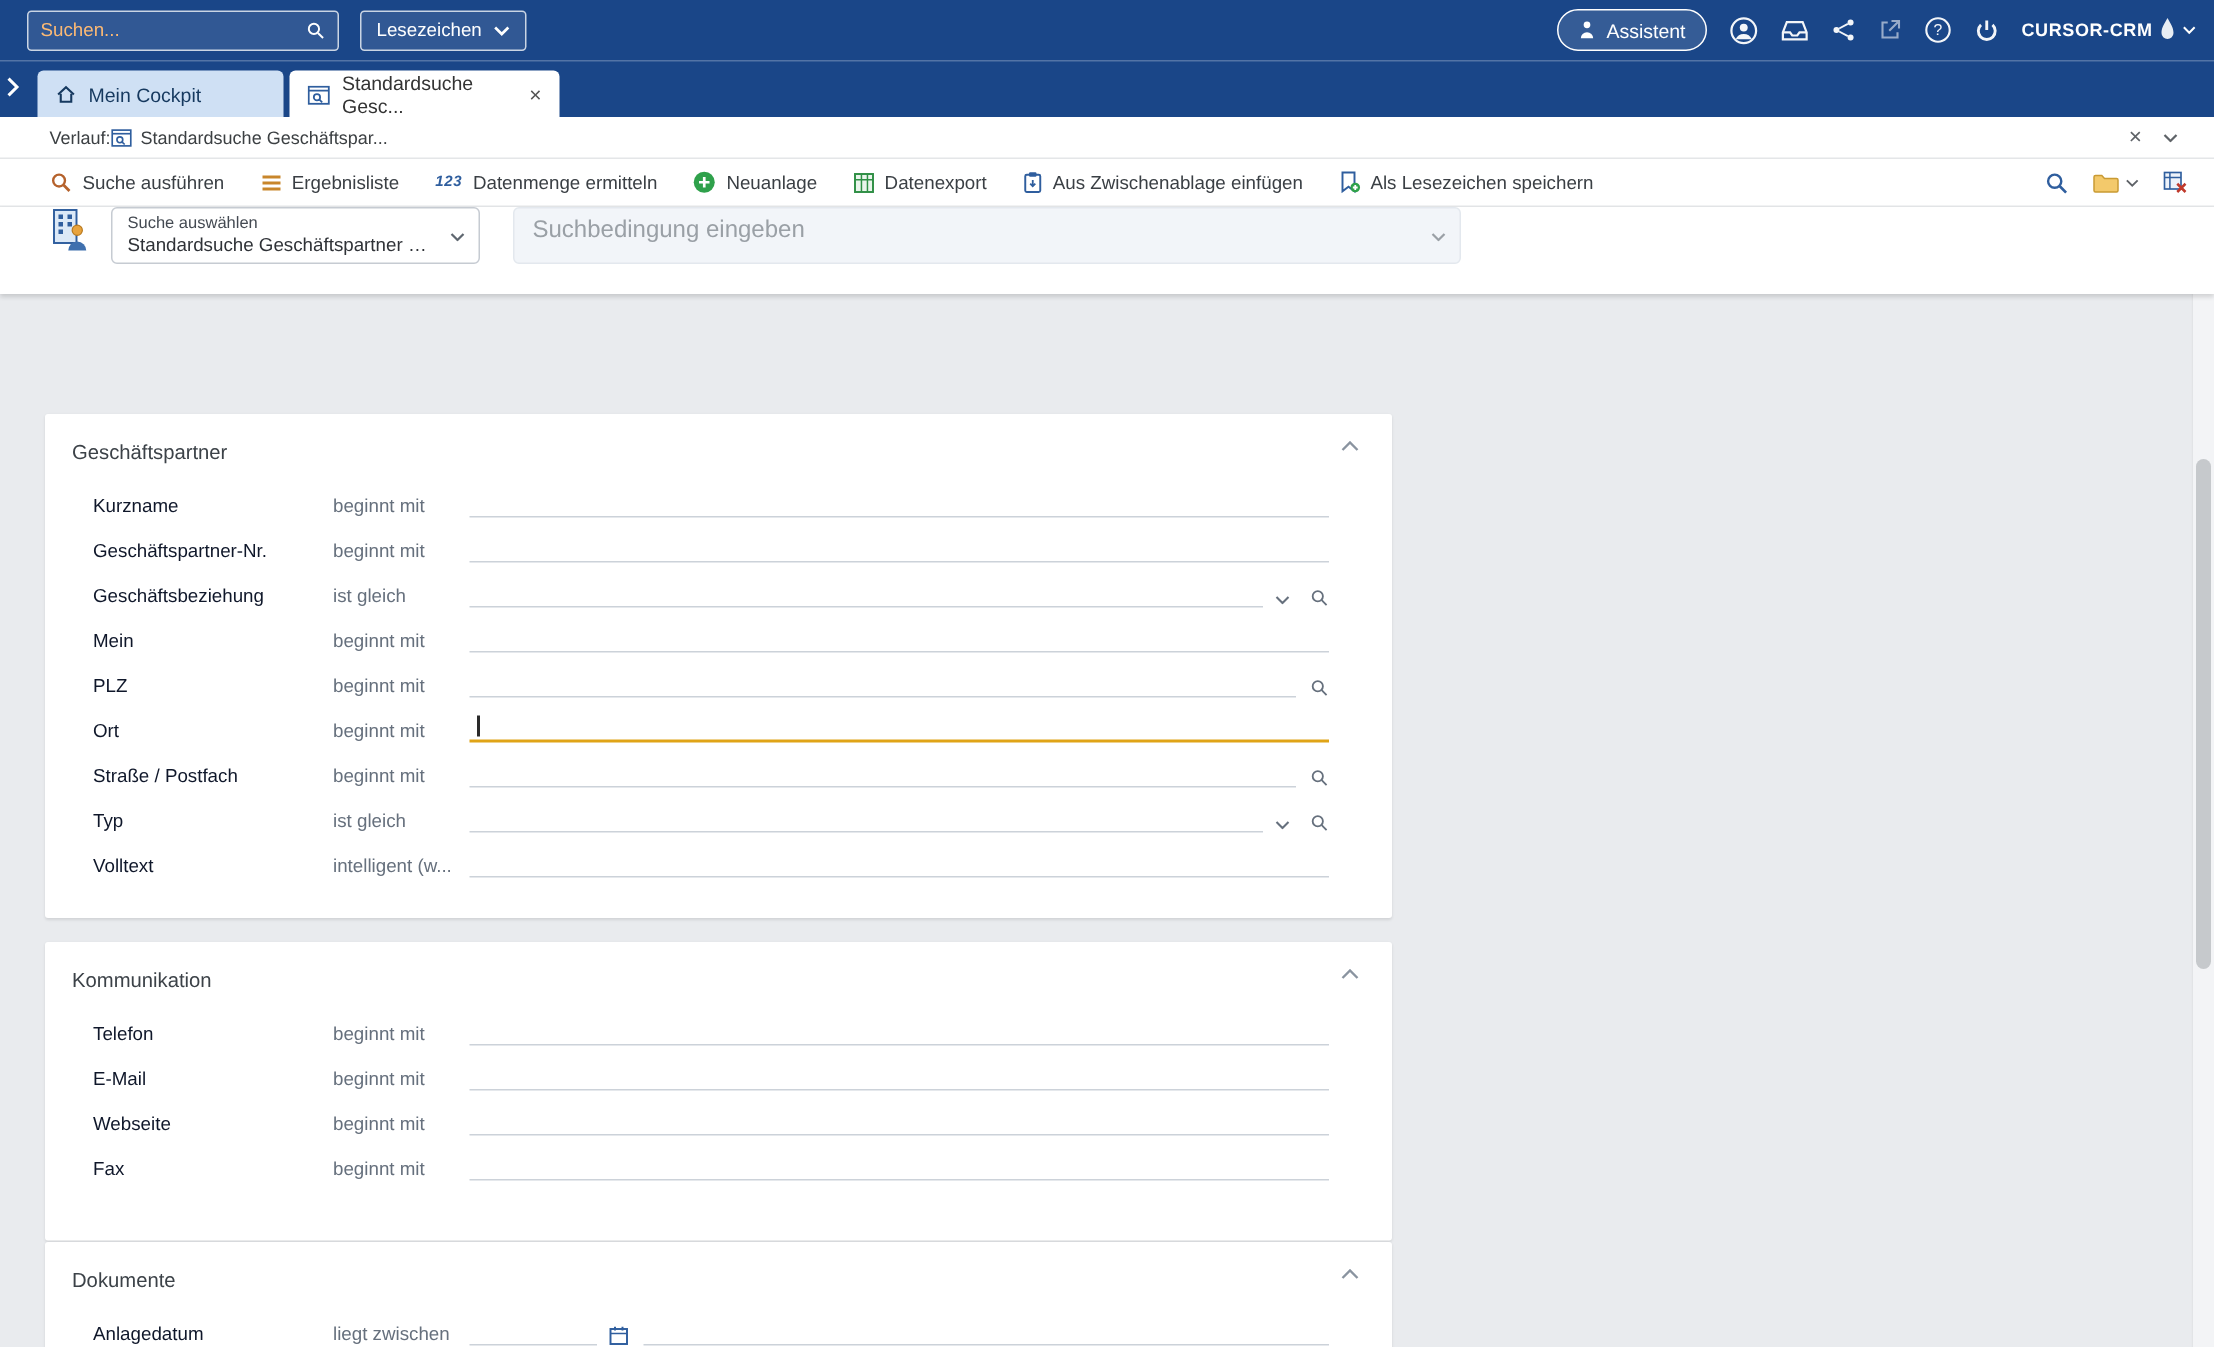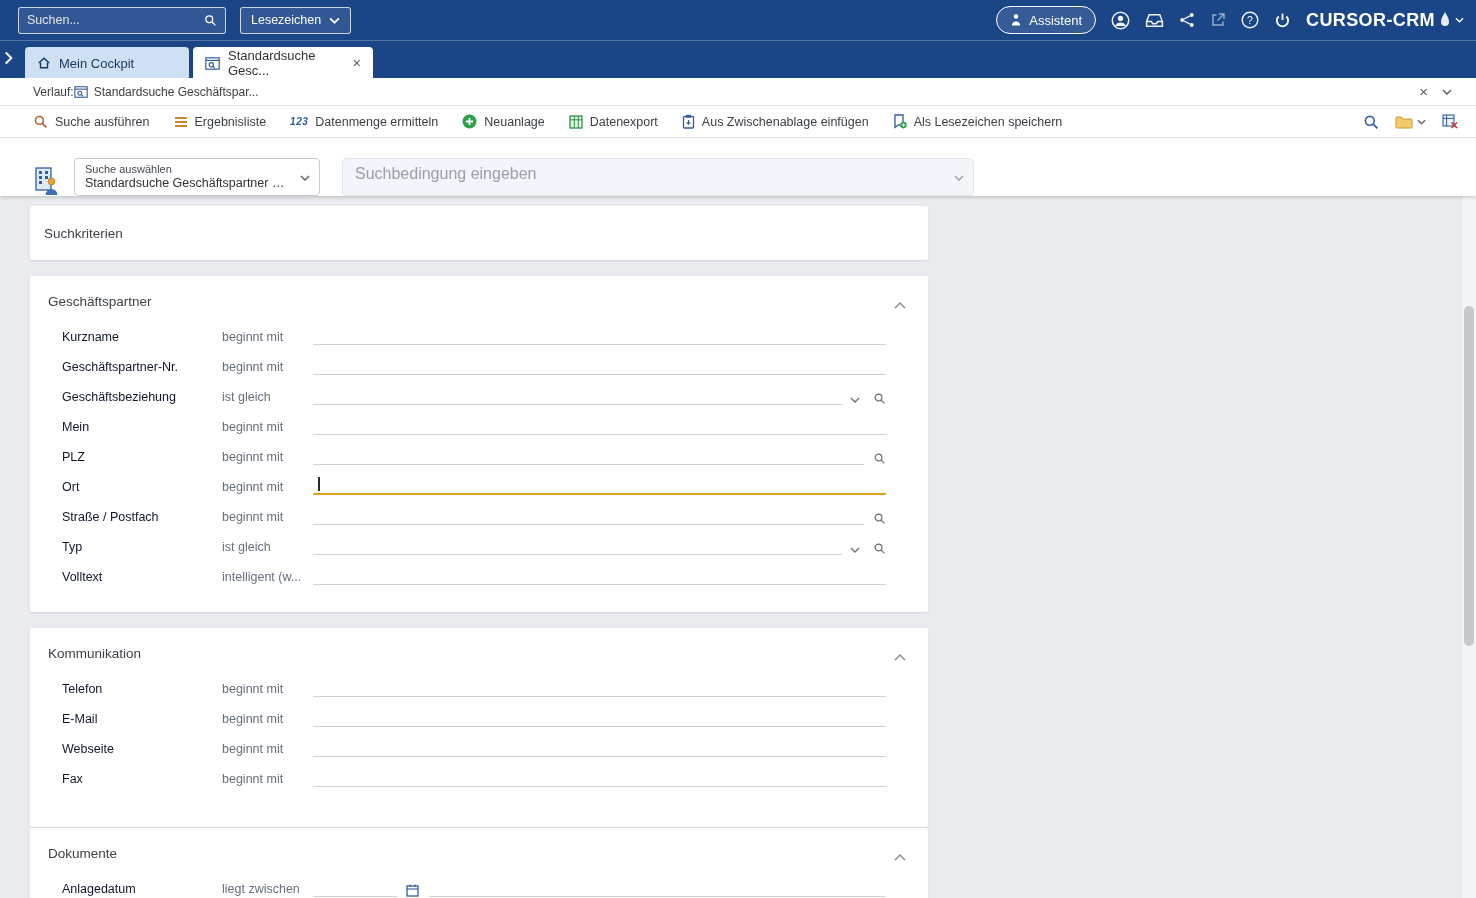--- a/index.html
+++ b/index.html
@@ -6,31 +6,31 @@
   .app{position:relative;width:1476px;height:898px;overflow:hidden;background:#e9ebee;
        font-family:"Liberation Sans",sans-serif;-webkit-font-smoothing:antialiased;}
   .ic{display:inline-flex;align-items:center;justify-content:center;flex:none;}
   .ic svg{display:block;}
 
   
   .topbar{position:absolute;top:0;left:0;right:0;height:40px;background:#1a4688;
           display:flex;align-items:center;color:#fff;}
   .tb-search{margin-left:18px;width:190px;height:25px;border:1px solid rgba(255,255,255,.75);
              border-radius:3px;background:rgba(255,255,255,.10);display:flex;align-items:center;
-             padding:0 8px;font-size:12.5px;color:#e5e5e5;cursor:text;}
+             padding:0 8px;font-size:12.5px;color:#fdba74;cursor:text;}
   .tb-search span.txt{flex:1;}
   .tb-areas{margin-left:14px;height:25px;border:1px solid rgba(255,255,255,.75);border-radius:3px;
             background:rgba(255,255,255,.10);display:flex;align-items:center;gap:8px;padding:0 10px;
             font-size:12.5px;color:#fff;cursor:pointer;}
   .tb-right{margin-left:auto;display:flex;align-items:center;gap:15px;padding-right:12px;}
   .assistant-pill{display:flex;align-items:center;gap:7px;height:26px;padding:0 13px;border:1px solid #fff;
                   border-radius:14px;background:rgba(255,255,255,.12);font-size:13px;cursor:pointer;}
   .tb-iconbtn{cursor:pointer;color:#fff;opacity:.95;}
   .tb-iconbtn.dim{opacity:.55;}
-  .brand{display:flex;align-items:center;gap:5px;font-size:18px;font-weight:bold;letter-spacing:.4px;}
+  .brand{display:flex;align-items:center;gap:5px;font-size:12px;font-weight:bold;letter-spacing:.4px;}
 
   
   .tabbar{position:absolute;top:40px;left:0;right:0;height:38px;background:#1a4688;
           border-top:1px solid rgba(255,255,255,.25);}
   .expander{position:absolute;left:4px;top:10px;color:#fff;cursor:pointer;}
   .tab{position:absolute;top:6px;height:32px;display:flex;align-items:center;gap:8px;
        padding:0 12px;font-size:13px;border-radius:4px 4px 0 0;cursor:pointer;box-sizing:border-box;}
   .tab-cockpit{left:25px;width:164px;background:#cfe0f4;color:#16395f;}
   .tab-active{left:193px;width:180px;background:#ffffff;color:#333;}
   .tab .close{margin-left:auto;color:#555;font-size:14px;line-height:1;cursor:pointer;}
@@ -47,21 +47,21 @@
            border-bottom:1px solid #e4e6e8;display:flex;align-items:center;gap:24px;
            padding:0 18px 0 33px;box-sizing:border-box;}
   .tbtn{display:flex;align-items:center;gap:7px;font-size:12.5px;color:#3a3f44;background:none;
         border:none;padding:0;cursor:pointer;font-family:inherit;white-space:nowrap;text-align:right;}
   .num-ic{font-size:10px;font-weight:bold;font-style:italic;color:#2f5e9e;letter-spacing:.5px;}
   .tb-right-icons{margin-left:auto;display:flex;align-items:center;gap:16px;color:#2f5e9e;}
   .tb-right-icons .grp{display:flex;align-items:center;gap:4px;cursor:pointer;}
 
   
   .selectorbar{position:absolute;top:138px;left:0;right:0;height:58px;background:#fff;
-               box-shadow:0 2px 3px rgba(0,0,0,.14);display:flex;align-items:flex-end;
+               box-shadow:0 2px 3px rgba(0,0,0,.14);display:flex;align-items:flex-start;
                padding-left:33px;box-sizing:border-box;z-index:2;}
   .combo{margin-left:15px;width:246px;height:38px;border:1px solid #c6cbd2;border-radius:4px;
          position:relative;padding:4px 26px 0 10px;box-sizing:border-box;cursor:pointer;background:#fff;}
   .combo .lab{display:block;font-size:11px;color:#444a52;}
   .combo .val{display:block;font-size:12.5px;color:#2f3237;white-space:nowrap;overflow:hidden;
               text-overflow:ellipsis;margin-top:1px;}
   .combo .car{position:absolute;right:9px;top:16px;color:#5f6770;}
   .cond{margin-left:22px;width:632px;height:38px;background:#f2f5f9;border:1px solid #e3e8ee;
         border-radius:4px;position:relative;padding:6px 26px 0 12px;box-sizing:border-box;cursor:text;}
   .cond .ph{font-size:16px;color:#9aa0a6;}
@@ -69,21 +69,21 @@
 
   
   .main{position:absolute;top:196px;left:0;right:0;bottom:0;background:#e9ebee;overflow:hidden;}
   .panel{position:absolute;left:30px;width:898px;background:#fff;border-radius:2px;
          box-shadow:0 1px 2px rgba(0,0,0,.10);box-sizing:border-box;}
   .p1{top:10px;height:54px;}
   .p2{top:80px;height:336px;}
   .p3{top:432px;height:199px;}
   .p4{top:632px;height:180px;}
   .p1-title{padding:20px 0 0 14px;font-size:13.5px;color:#3c4248;}
-  .sec-head{display:flex;align-items:flex-end;justify-content:space-between;padding:18px 22px 0 18px;}
+  .sec-head{display:flex;align-items:flex-start;justify-content:space-between;padding:18px 22px 0 18px;}
   .sec-title{font-size:13.5px;color:#3c4248;}
   .collapse{color:#8a94a0;cursor:pointer;}
   .rows{margin-top:12px;}
   .crit-row{display:flex;align-items:flex-end;height:30px;padding-left:32px;box-sizing:border-box;}
   .crit-label{width:160px;font-size:12.5px;color:#0f172a;padding-bottom:7px;}
   .crit-op{width:91px;font-size:12.5px;color:#66707d;padding-bottom:7px;cursor:pointer;}
   .crit-field{flex:1;display:flex;align-items:flex-end;margin-right:42px;padding-bottom:6px;gap:0;}
   .line{flex:1;border-bottom:1px solid #ccd2d9;height:18px;position:relative;cursor:text;}
   .line.short{flex:0 0 85px;}
   .line.focused{border-bottom:2px solid #e0a417;}
@@ -361,23 +361,20 @@
       <span class="car ic">
         <svg width="10" height="6" viewBox="0 0 10 6">
             <path d="M1 1 L5 5 L9 1" fill="none" stroke="#9aa0a6" stroke-width="1.5"></path>
           </svg>
       </span>
     </div>
   </div>
 
   <div class="main">
 
-    <div class="panel p1">
-      <div class="p1-title">Suchkriterien</div>
-    </div>
 
     <div class="panel p2">
       <div class="sec-head">
         <span class="sec-title">Geschäftspartner</span>
         <span class="collapse ic">
           <svg width="12" height="7" viewBox="0 0 12 7">
               <path d="M1 6 L6 1 L11 6" fill="none" stroke="#8a94a0" stroke-width="1.6"></path>
             </svg>
         </span>
       </div>

